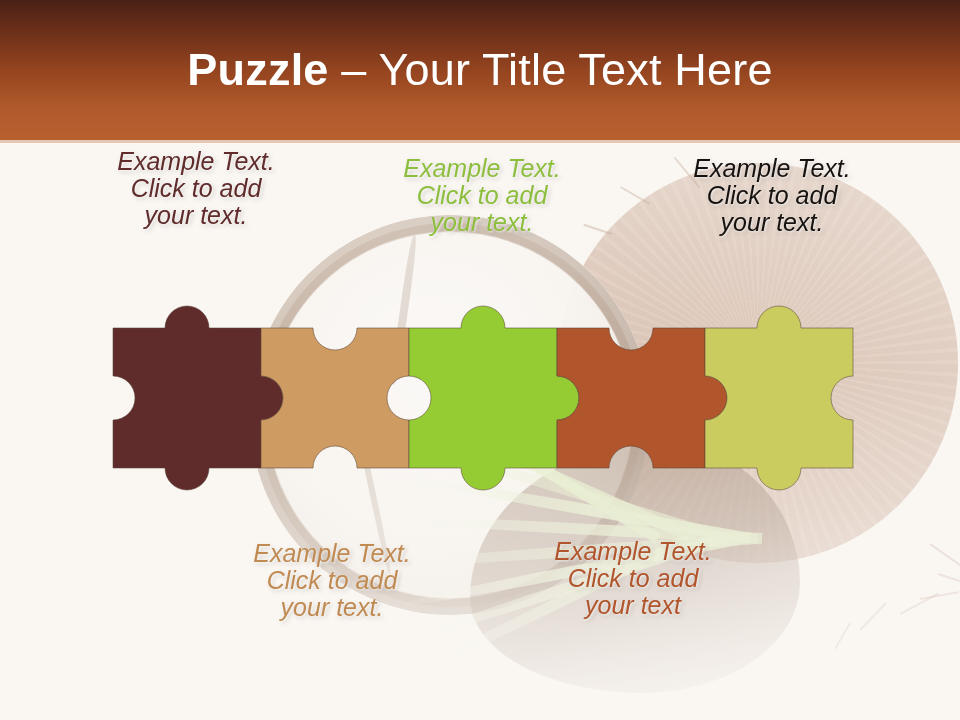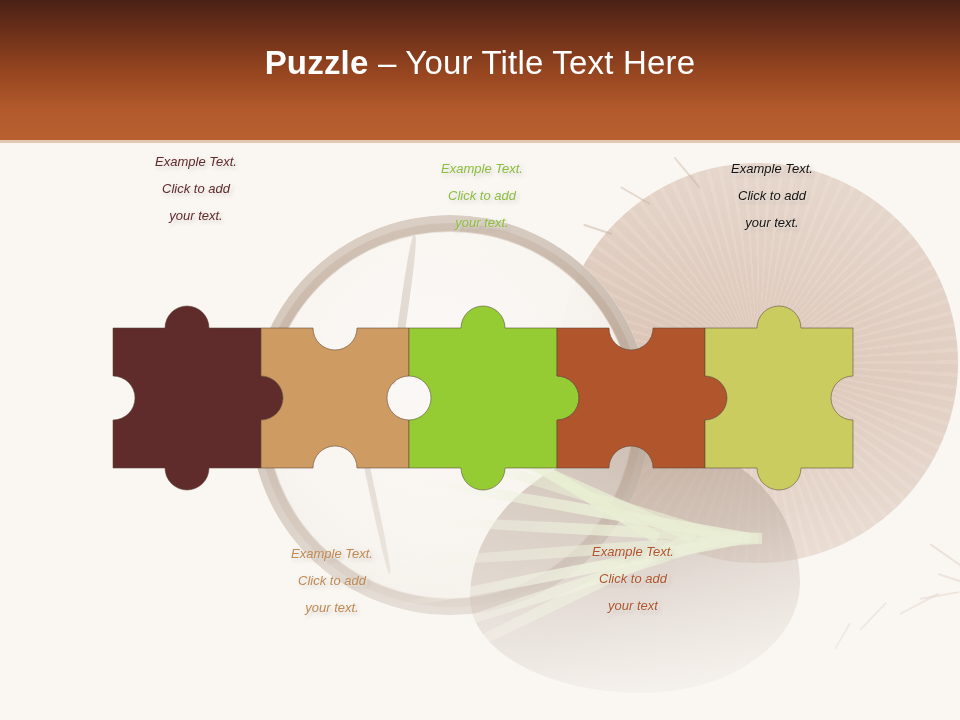--- a/index.html
+++ b/index.html
@@ -38,21 +38,21 @@
     left: 0; top: 140px;
     width: 960px;
     height: 3px;
     background: #e3c9b3;
   }
   .slide-title {
     position: absolute;
     left: 0; top: 44px;
     width: 960px;
     text-align: center;
-    font-size: 33px;
+    font-size: 45px;
     color: #ffffff;
     letter-spacing: 0.2px;
     white-space: nowrap;
   }
   .slide-title .t-bold { font-weight: bold; }
   .slide-title .t-norm { font-weight: normal; }
 
   
   .photo-stage {
     position: absolute;
@@ -182,21 +182,21 @@
        rgba(250,247,243,0.45) 62%,
        rgba(250,247,243,0.92) 100%);
     pointer-events: none;
   }
 
   
   .caption {
     position: absolute;
     text-align: center;
     font-style: italic;
-    font-size: 13px;
+    font-size: 25px;
     line-height: 27px;
     white-space: pre-line;
     text-shadow: 1px 1px 3px rgba(255,255,255,0.85),
                  2px 2px 4px rgba(120,110,100,0.35);
   }
 
   
   .puzzle-strip {
     position: absolute;
     left: 113px; top: 278px;

